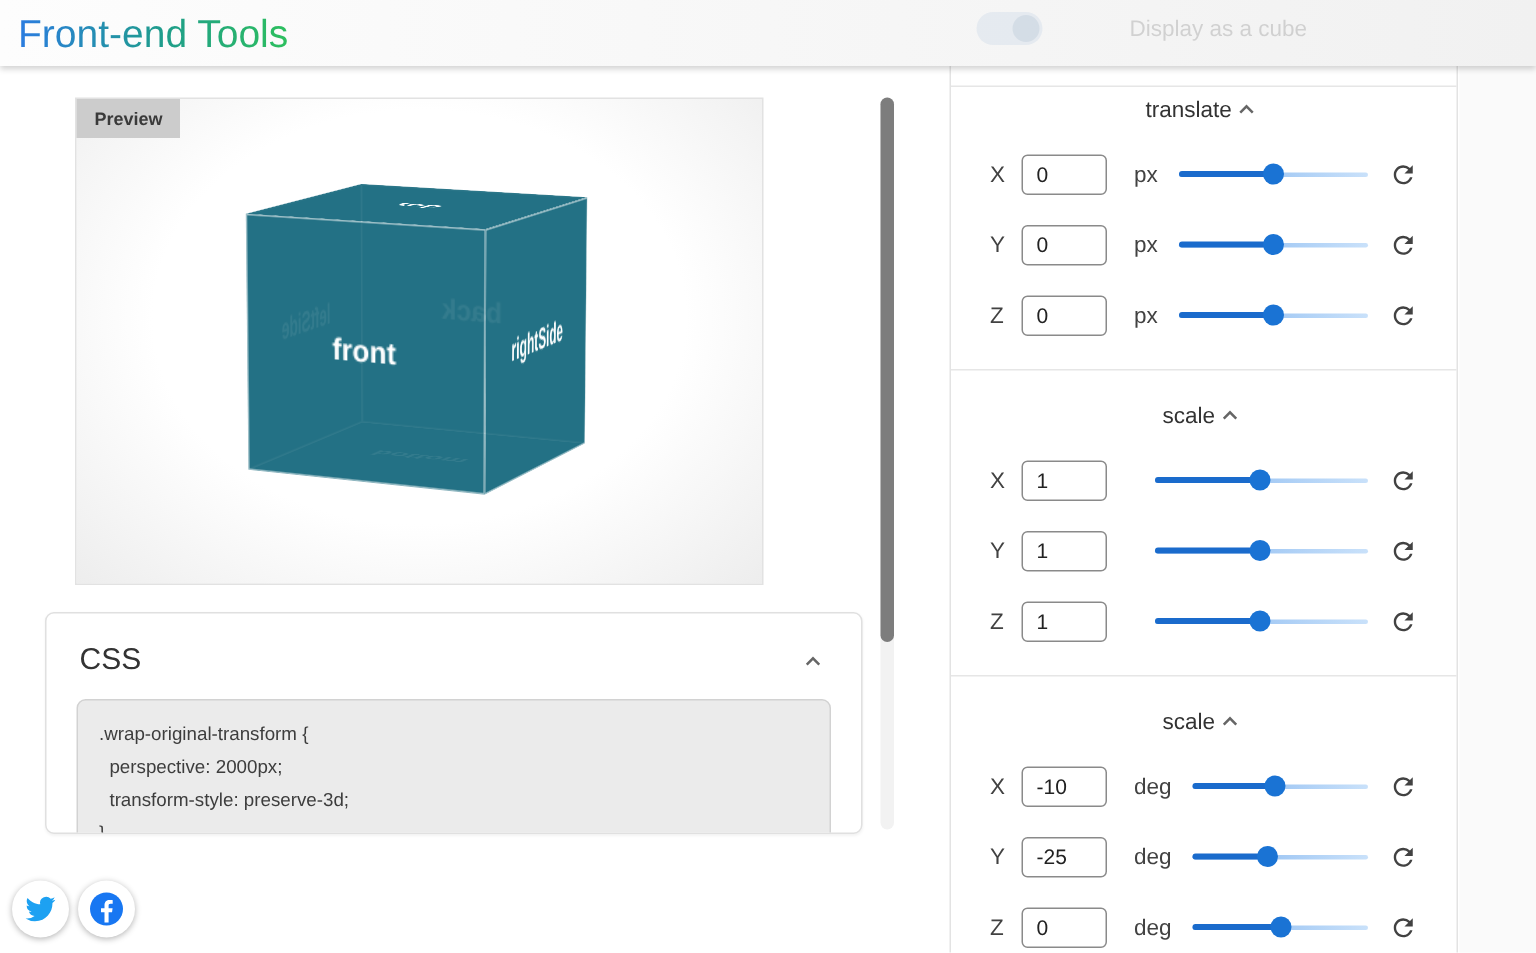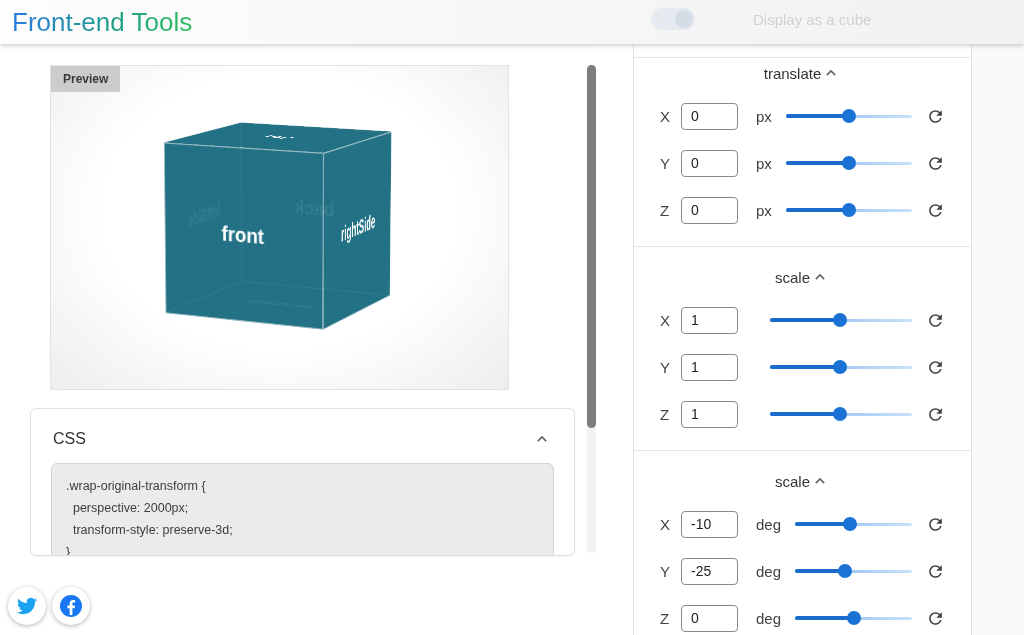--- a/index.html
+++ b/index.html
@@ -39,21 +39,21 @@
   .f-right  { transform:rotateY(90deg) translateZ(85px); }
   .f-left   { transform:rotateY(-90deg) translateZ(85px); }
   .f-top    { transform:rotateX(90deg) translateZ(85px); }
   .f-bottom { transform:rotateX(-90deg) translateZ(85px); }
 
   .css-card { position:absolute; left:30px; top:408px; width:545px; height:148px;
             background:#fff; border:1px solid #e0e0e0; border-radius:6px;
             overflow:hidden; box-shadow:0 1px 2px rgba(0,0,0,.05); }
   .css-head { display:flex; align-items:center; justify-content:space-between;
             padding:20px 22px 14px 22px; }
-  .css-title { font-size:16px; color:#333; }
+  .css-title { font-size:20px; color:#333; }
   .code-block { margin:0 20px; background:#ebebeb; border:1px solid #d2d2d2;
             border-radius:6px; padding:12px 14px; }
   .code-line { font-size:12.5px; line-height:1.75; color:#3d3d3d; white-space:pre;
             font-family:"Liberation Sans", sans-serif; }
 
   
   .sb-track { position:absolute; left:587px; top:65px; width:9px; height:488px;
             background:#f2f2f2; border-radius:5px; }
   .sb-thumb { position:absolute; left:0; top:0; width:9px; height:363px;
             background:#7d7d7d; border-radius:5px; }

